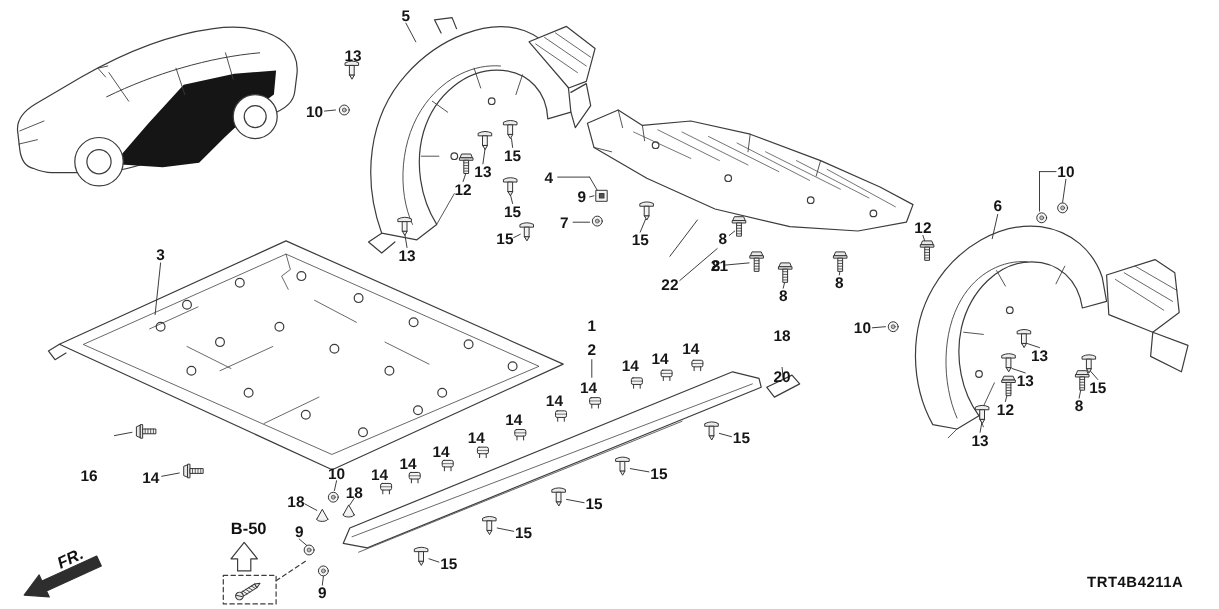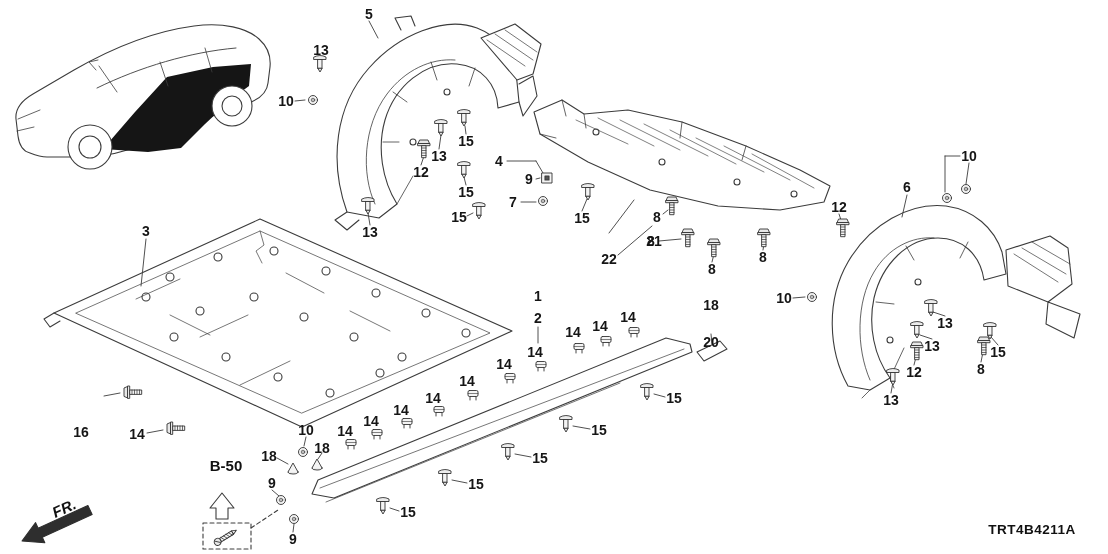--- a/index.html
+++ b/index.html
@@ -302,16 +302,16 @@
       <div class="callout" style="left: 540px; top: 458px;">15</div>
       <div class="callout" style="left: 476px; top: 484px;">15</div>
       <div class="callout" style="left: 408px; top: 512px;">15</div>
       <div class="callout" style="left: 306px; top: 430px;">10</div>
       <div class="callout" style="left: 269px; top: 456px;">18</div>
       <div class="callout" style="left: 322px; top: 448px;">18</div>
       <div class="callout" style="left: 272px; top: 483px;">9</div>
       <div class="callout" style="left: 293px; top: 539px;">9</div>
     </div>
 
-  <div class="pin b50" style="left:226px;top:465px;">B-50</div>
+  <div class="pin b50" style="left:226px;top:481px;">B-50</div>
   <div class="pin fr" style="left:64px;top:508px;">FR.</div>
   <div class="pin code" style="left:1032px;top:529px;">TRT4B4211A</div>
 </div>
 
 </body></html>

